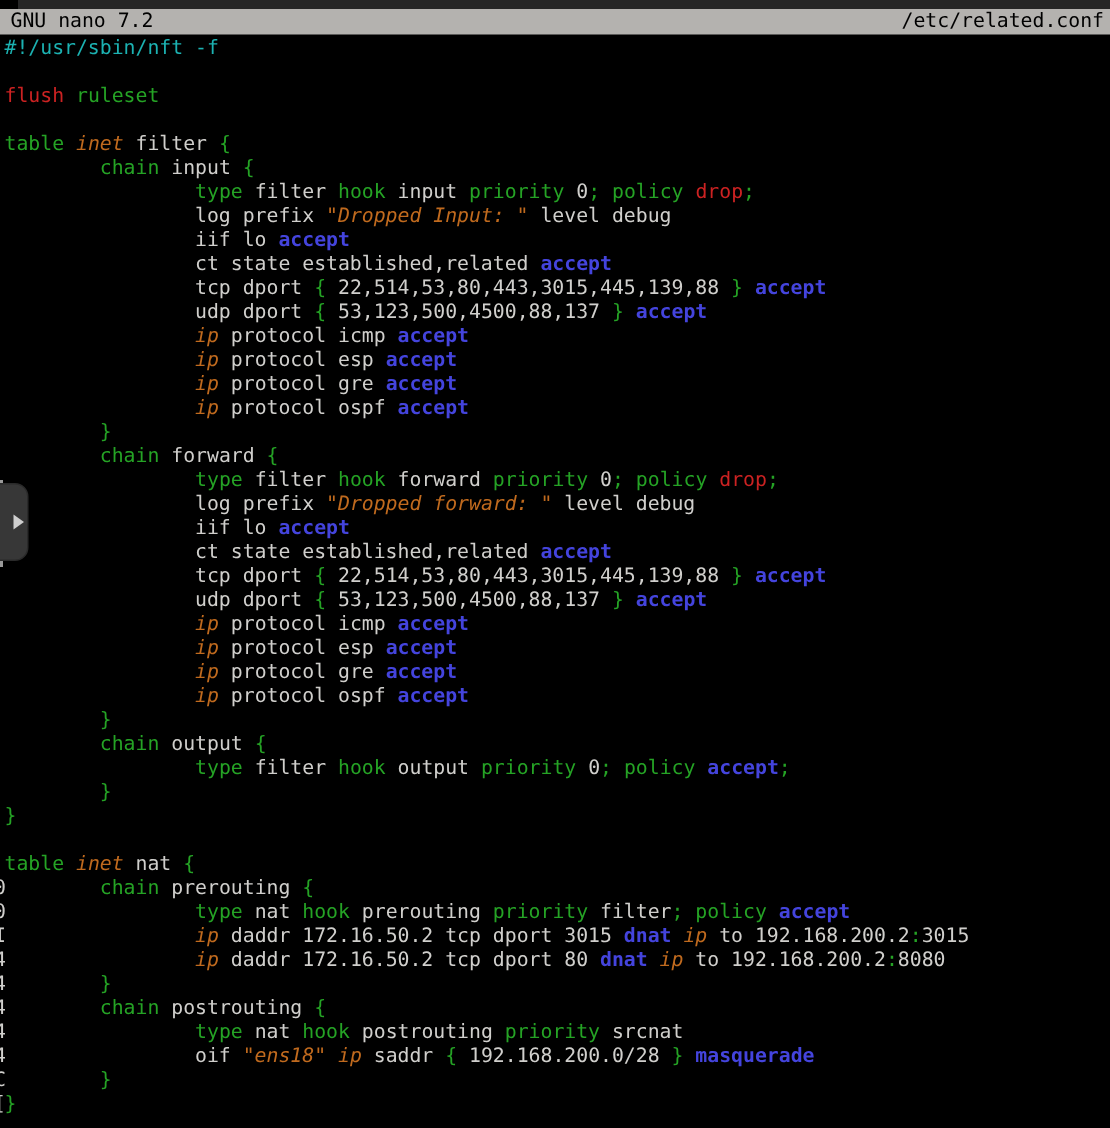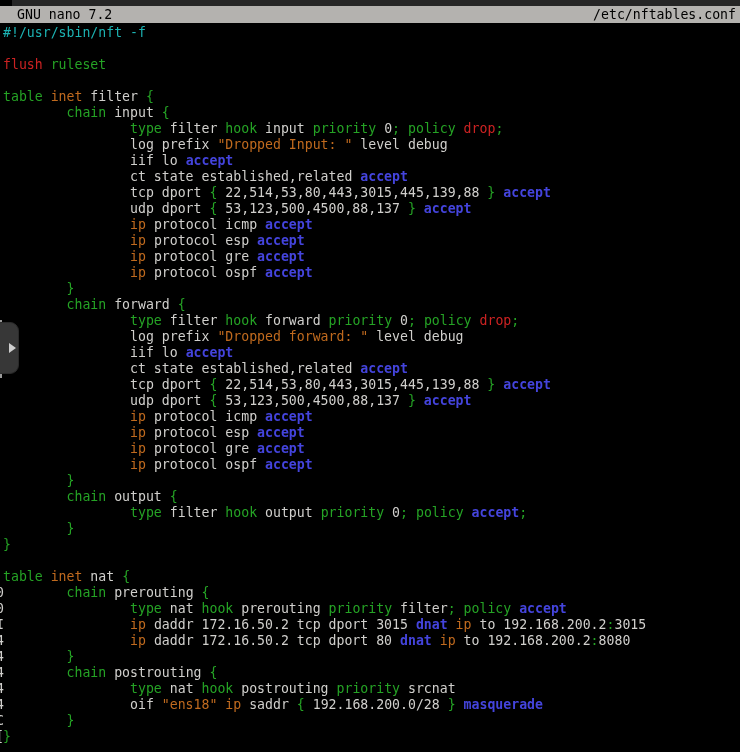--- a/index.html
+++ b/index.html
@@ -10,32 +10,32 @@
   }
   .top-strip{
     position:absolute;top:0;left:0;width:740px;height:6px;background:#262626;
   }
   .top-strip .notch{position:absolute;left:0;top:0;width:12px;height:6px;background:#000;}
   .titlebar{
     position:absolute;top:6px;left:0;width:740px;height:17px;
     background:var(--titlebar_bg,#b4b2af);color:#000;
     font-size:13.2px;line-height:17px;white-space:nowrap;
   }
-  .titlebar .app{position:absolute;left:17px;top:0;}
+  .titlebar .app{position:absolute;left:7px;top:0;}
   .titlebar .path{position:absolute;right:4px;top:0;}
   #code{
     position:absolute;top:25px;left:0;width:740px;margin:0;padding:0 0 0 3px;
     font-size:13.2px;line-height:16px;white-space:pre;
   }
   #code .ln{height:16px;}
   .c-white{color:var(--white,#d0cfcc);}
   .c-green{color:var(--green,#25a325);}
   .c-red{color:var(--red,#cc2222);}
   .c-blue{color:var(--blue,#4444dd);font-weight:bold;}
-  .c-orange{color:var(--orange,#c06a1e);}
+  .c-orange{color:var(--orange,#c06a1e);font-style:italic;}
   .c-cyan{color:var(--cyan,#1cb2b2);text-align:right;}
   #fragments span{
     position:absolute;font-size:13.2px;line-height:16px;color:var(--white,#d0cfcc);
   }
   #fragments span.c-green{color:var(--green,#25a325);}
   .side-line{
     position:absolute;left:0;top:320px;width:2px;height:58px;background:#9a9a9a;
   }
   .side-toggle{
     position:absolute;left:-8px;top:322px;width:27px;height:52px;
@@ -50,21 +50,21 @@
 </style>
 </head>
 <body>
 
 <div class="top-strip">
   <div class="notch"></div>
 </div>
 
 <div class="titlebar">
   <span class="app">GNU nano 7.2</span>
-  <span class="path">/etc/nftables.conf</span>
+  <span class="path">/etc/related.conf</span>
 </div>
 
 <pre id="code"><div class="ln"><span class="c-cyan">#!/usr/sbin/nft -f</span></div><div class="ln">&nbsp;</div><div class="ln"><span class="c-red">flush</span><span class="c-white"> </span><span class="c-green">ruleset</span></div><div class="ln">&nbsp;</div><div class="ln"><span class="c-green">table</span><span class="c-white"> </span><span class="c-orange">inet</span><span class="c-white"> filter </span><span class="c-green">{</span></div><div class="ln"><span class="c-white">        </span><span class="c-green">chain</span><span class="c-white"> input </span><span class="c-green">{</span></div><div class="ln"><span class="c-white">                </span><span class="c-green">type</span><span class="c-white"> filter </span><span class="c-green">hook</span><span class="c-white"> input </span><span class="c-green">priority</span><span class="c-white"> 0</span><span class="c-green">;</span><span class="c-white"> </span><span class="c-green">policy</span><span class="c-white"> </span><span class="c-red">drop</span><span class="c-green">;</span></div><div class="ln"><span class="c-white">                log prefix </span><span class="c-orange">"Dropped Input: "</span><span class="c-white"> level debug</span></div><div class="ln"><span class="c-white">                iif lo </span><span class="c-blue">accept</span></div><div class="ln"><span class="c-white">                ct state established,related </span><span class="c-blue">accept</span></div><div class="ln"><span class="c-white">                tcp dport </span><span class="c-green">{</span><span class="c-white"> 22,514,53,80,443,3015,445,139,88 </span><span class="c-green">}</span><span class="c-white"> </span><span class="c-blue">accept</span></div><div class="ln"><span class="c-white">                udp dport </span><span class="c-green">{</span><span class="c-white"> 53,123,500,4500,88,137 </span><span class="c-green">}</span><span class="c-white"> </span><span class="c-blue">accept</span></div><div class="ln"><span class="c-white">                </span><span class="c-orange">ip</span><span class="c-white"> protocol icmp </span><span class="c-blue">accept</span></div><div class="ln"><span class="c-white">                </span><span class="c-orange">ip</span><span class="c-white"> protocol esp </span><span class="c-blue">accept</span></div><div class="ln"><span class="c-white">                </span><span class="c-orange">ip</span><span class="c-white"> protocol gre </span><span class="c-blue">accept</span></div><div class="ln"><span class="c-white">                </span><span class="c-orange">ip</span><span class="c-white"> protocol ospf </span><span class="c-blue">accept</span></div><div class="ln"><span class="c-white">        </span><span class="c-green">}</span></div><div class="ln"><span class="c-white">        </span><span class="c-green">chain</span><span class="c-white"> forward </span><span class="c-green">{</span></div><div class="ln"><span class="c-white">                </span><span class="c-green">type</span><span class="c-white"> filter </span><span class="c-green">hook</span><span class="c-white"> forward </span><span class="c-green">priority</span><span class="c-white"> 0</span><span class="c-green">;</span><span class="c-white"> </span><span class="c-green">policy</span><span class="c-white"> </span><span class="c-red">drop</span><span class="c-green">;</span></div><div class="ln"><span class="c-white">                log prefix </span><span class="c-orange">"Dropped forward: "</span><span class="c-white"> level debug</span></div><div class="ln"><span class="c-white">                iif lo </span><span class="c-blue">accept</span></div><div class="ln"><span class="c-white">                ct state established,related </span><span class="c-blue">accept</span></div><div class="ln"><span class="c-white">                tcp dport </span><span class="c-green">{</span><span class="c-white"> 22,514,53,80,443,3015,445,139,88 </span><span class="c-green">}</span><span class="c-white"> </span><span class="c-blue">accept</span></div><div class="ln"><span class="c-white">                udp dport </span><span class="c-green">{</span><span class="c-white"> 53,123,500,4500,88,137 </span><span class="c-green">}</span><span class="c-white"> </span><span class="c-blue">accept</span></div><div class="ln"><span class="c-white">                </span><span class="c-orange">ip</span><span class="c-white"> protocol icmp </span><span class="c-blue">accept</span></div><div class="ln"><span class="c-white">                </span><span class="c-orange">ip</span><span class="c-white"> protocol esp </span><span class="c-blue">accept</span></div><div class="ln"><span class="c-white">                </span><span class="c-orange">ip</span><span class="c-white"> protocol gre </span><span class="c-blue">accept</span></div><div class="ln"><span class="c-white">                </span><span class="c-orange">ip</span><span class="c-white"> protocol ospf </span><span class="c-blue">accept</span></div><div class="ln"><span class="c-white">        </span><span class="c-green">}</span></div><div class="ln"><span class="c-white">        </span><span class="c-green">chain</span><span class="c-white"> output </span><span class="c-green">{</span></div><div class="ln"><span class="c-white">                </span><span class="c-green">type</span><span class="c-white"> filter </span><span class="c-green">hook</span><span class="c-white"> output </span><span class="c-green">priority</span><span class="c-white"> 0</span><span class="c-green">;</span><span class="c-white"> </span><span class="c-green">policy</span><span class="c-white"> </span><span class="c-blue">accept</span><span class="c-green">;</span></div><div class="ln"><span class="c-white">        </span><span class="c-green">}</span></div><div class="ln"><span class="c-green">}</span></div><div class="ln">&nbsp;</div><div class="ln"><span class="c-green">table</span><span class="c-white"> </span><span class="c-orange">inet</span><span class="c-white"> nat </span><span class="c-green">{</span></div><div class="ln"><span class="c-white">        </span><span class="c-green">chain</span><span class="c-white"> prerouting </span><span class="c-green">{</span></div><div class="ln"><span class="c-white">                </span><span class="c-green">type</span><span class="c-white"> nat </span><span class="c-green">hook</span><span class="c-white"> prerouting </span><span class="c-green">priority</span><span class="c-white"> filter</span><span class="c-green">;</span><span class="c-white"> </span><span class="c-green">policy</span><span class="c-white"> </span><span class="c-blue">accept</span></div><div class="ln"><span class="c-white">                </span><span class="c-orange">ip</span><span class="c-white"> daddr 172.16.50.2 tcp dport 3015 </span><span class="c-blue">dnat</span><span class="c-white"> </span><span class="c-orange">ip</span><span class="c-white"> to 192.168.200.2</span><span class="c-green">:</span><span class="c-white">3015</span></div><div class="ln"><span class="c-white">                </span><span class="c-orange">ip</span><span class="c-white"> daddr 172.16.50.2 tcp dport 80 </span><span class="c-blue">dnat</span><span class="c-white"> </span><span class="c-orange">ip</span><span class="c-white"> to 192.168.200.2</span><span class="c-green">:</span><span class="c-white">8080</span></div><div class="ln"><span class="c-white">        </span><span class="c-green">}</span></div><div class="ln"><span class="c-white">        </span><span class="c-green">chain</span><span class="c-white"> postrouting </span><span class="c-green">{</span></div><div class="ln"><span class="c-white">                </span><span class="c-green">type</span><span class="c-white"> nat </span><span class="c-green">hook</span><span class="c-white"> postrouting </span><span class="c-green">priority</span><span class="c-white"> srcnat</span></div><div class="ln"><span class="c-white">                oif </span><span class="c-orange">"ens18"</span><span class="c-white"> </span><span class="c-orange">ip</span><span class="c-white"> saddr </span><span class="c-green">{</span><span class="c-white"> 192.168.200.0/28 </span><span class="c-green">}</span><span class="c-white"> </span><span class="c-blue">masquerade</span></div><div class="ln"><span class="c-white">        </span><span class="c-green">}</span></div><div class="ln"><span class="c-green">}</span></div></pre>
 
 <div id="fragments">
     <span class="c-green" style="left: -3px; top: 357px;">a</span>
     <span class="c-white" style="left: -4px; top: 585px;">0</span>
     <span class="c-white" style="left: -4px; top: 601px;">0</span>
     <span class="c-white" style="left: -4px; top: 617px;">I</span>
     <span class="c-white" style="left: -4px; top: 633px;">4</span>

